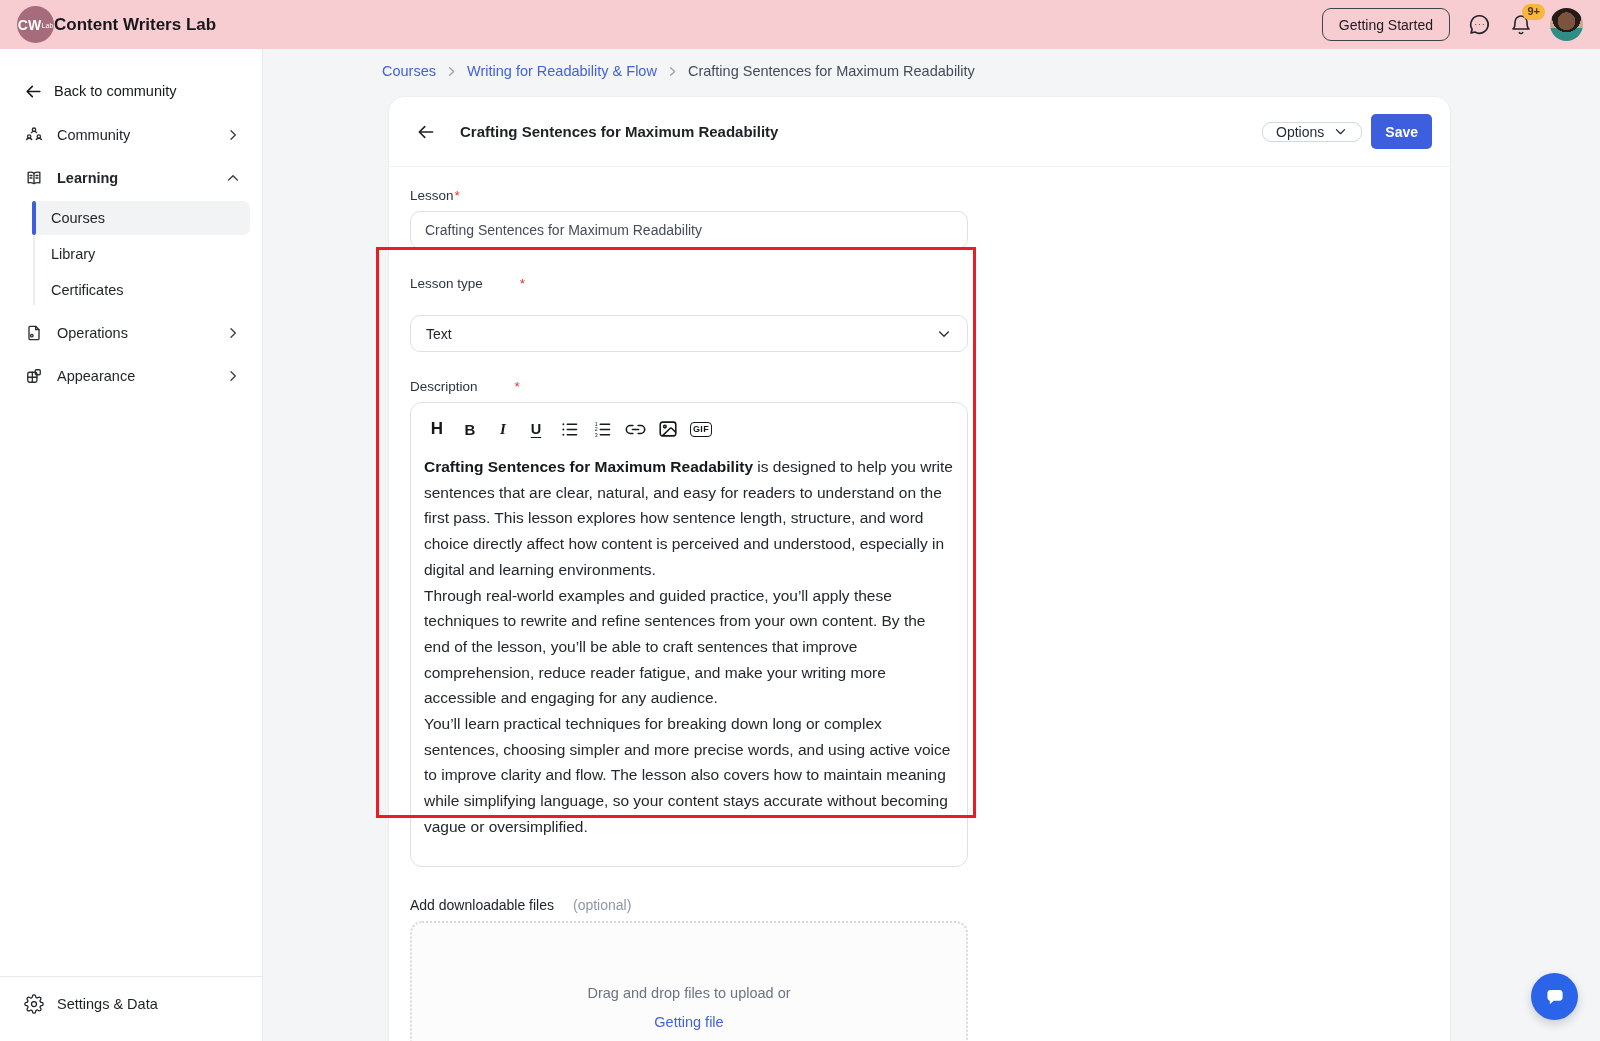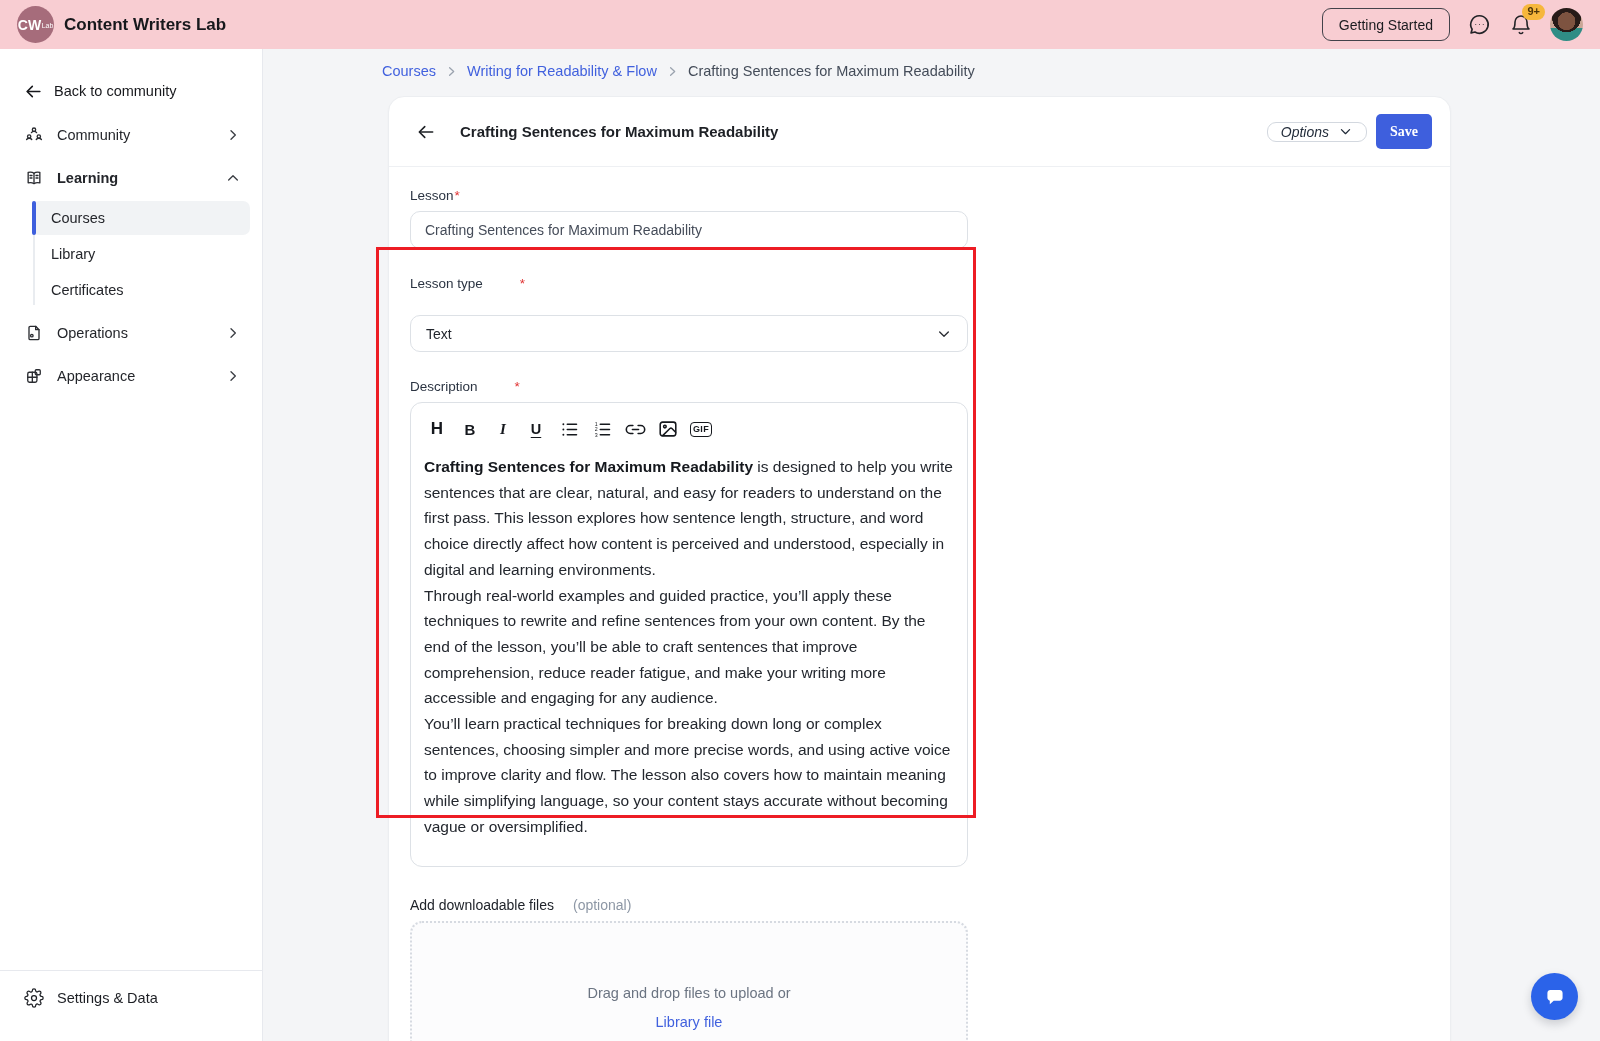--- a/index.html
+++ b/index.html
@@ -15,21 +15,21 @@
   }
   svg{display:block;}
   .ic{stroke:currentColor;fill:none;stroke-width:1.6;stroke-linecap:round;stroke-linejoin:round;}
 
   
   .topbar{height:49px;background:var(--header-bg);display:flex;align-items:center;padding:0 17px;}
   .logo-badge{width:37px;height:37px;border-radius:50%;background:var(--logo-bg);color:#fff;
     display:flex;flex-direction:row;align-items:center;justify-content:center;line-height:1;flex:0 0 auto;}
   .logo-cw{font-size:14px;font-weight:700;letter-spacing:.3px;}
   .logo-lab{font-size:7px;margin-top:1px;}
-  .app-title{font-size:17px;font-weight:700;color:#17181c;margin-left:10px;}
+  .app-title{font-size:17px;font-weight:700;color:#17181c;}
   .topbar-right{margin-left:auto;display:flex;align-items:center;gap:17px;}
   .getting-started{height:33px;padding:0 16px;border:1.5px solid #43424a;border-radius:9px;background:transparent;
     font-size:14px;font-weight:500;color:#1b1b1f;display:flex;align-items:center;cursor:pointer;font-family:inherit;}
   .icon-btn{background:none;border:none;padding:0;color:#232327;cursor:pointer;position:relative;}
   .notif-badge{position:absolute;top:-9px;right:-12px;background:var(--amber);color:#4d3509;
     font-size:11px;font-weight:700;border-radius:10px;padding:2.5px 5px;line-height:1;}
   .avatar{width:33px;height:33px;border-radius:50%;overflow:hidden;flex:0 0 auto;cursor:pointer;border:none;padding:0;
     background:
       radial-gradient(circle at 50% 40%, #7d5340 0 34%, rgba(0,0,0,0) 35%),
       radial-gradient(circle at 50% 30%, #271b18 0 50%, rgba(0,0,0,0) 51%),
@@ -47,40 +47,40 @@
   .nav-item{display:flex;align-items:center;height:43px;padding:0 21px 0 24px;font-size:14.5px;color:#24262b;cursor:pointer;}
   .nav-item .nav-ic{margin-right:13px;color:#2a2c31;}
   .nav-item .chev{margin-left:auto;color:#3b3e44;}
   .nav-item.bold{font-weight:700;justify-content:center;}
   .subnav{position:relative;margin:0 12px 4px 32px;}
   .subnav::before{content:"";position:absolute;left:0.5px;top:2px;bottom:2px;width:2px;background:#e9ecf0;}
   .subitem{position:relative;height:34px;margin:2px 0;display:flex;align-items:center;
     padding-left:19px;font-size:14.5px;color:#24262b;border-radius:7px;cursor:pointer;}
   .subitem.selected{background:var(--sel-bg);}
   .subitem.selected::before{content:"";position:absolute;left:0;top:0;bottom:0;width:3.5px;border-radius:3px;background:var(--accent);}
-  .sidebar-footer{position:absolute;left:0;right:0;bottom:16px;border-top:1px solid #e7e9ee;
+  .sidebar-footer{position:absolute;left:0;right:0;bottom:10px;border-top:1px solid #e7e9ee;
     padding:17px 24px;display:flex;align-items:center;gap:13px;font-size:14.5px;color:#1d1f24;cursor:pointer;}
 
   
   .breadcrumb{position:absolute;left:119px;top:14px;display:flex;align-items:center;gap:9px;font-size:14.5px;}
   .crumb-link{color:var(--link);text-decoration:none;cursor:pointer;}
   .crumb-sep{color:#9aa2ae;}
   .crumb-current{color:#444c59;}
 
   
   .card{position:absolute;left:125px;top:47px;width:1063px;height:1120px;background:#fff;
     border:1px solid #eceef1;border-radius:16px;box-shadow:0 1px 2px rgba(16,24,40,.04);}
   .card-header{height:70px;display:flex;align-items:center;padding:0 18px 0 27px;border-bottom:1px solid #eef0f3;}
   .card-back{background:none;border:none;padding:0;color:#1d2025;cursor:pointer;}
   .card-title{font-size:15px;font-weight:700;color:#1d2025;margin-left:24px;}
   .card-actions{margin-left:auto;display:flex;align-items:center;gap:9px;}
   .options-btn{height:20px;padding:0 13px;border:1px solid #d3d8df;border-radius:9px;background:#fff;
-    display:flex;align-items:center;gap:9px;font-size:14px;color:#1f2937;cursor:pointer;font-family:inherit;font-style:italic;}
+    display:flex;align-items:center;gap:9px;font-size:14px;color:#1f2937;cursor:pointer;font-family:inherit;}
   .save-btn{height:35px;padding:0 14px;border:none;border-radius:5px;background:var(--accent);
-    color:#fff;font-size:14px;font-weight:700;cursor:pointer;font-family:Liberation Serif, serif;}
+    color:#fff;font-size:14px;font-weight:700;cursor:pointer;font-family:Liberation Sans, sans-serif;}
 
   .card-body{padding:21px 0 0 21px;width:600px;}
   .field-label{font-size:13.5px;color:#2b3442;display:flex;}
   .asterisk{color:#e03131;margin-left:1px;}
   .asterisk.spaced{margin-left:5px;}
   .text-input{width:558px;height:38px;margin-top:8px;border:1px solid #dde1e6;border-radius:10px;
     padding:0 14px;font-size:14px;color:#454c59;background:#fff;font-family:inherit;outline:none;}
   .mt{margin-top:27px;gap:32px;}
   .select{width:558px;height:37px;margin-top:24px;border:1px solid #dde1e6;border-radius:10px;background:#fff;
     display:flex;align-items:center;justify-content:space-between;padding:0 15px;font-size:14px;color:#22262d;cursor:pointer;}
@@ -372,21 +372,21 @@
             <p>You’ll learn practical techniques for breaking down long or complex sentences, choosing simpler and more precise words, and using active voice to improve clarity and flow. The lesson also covers how to maintain meaning while simplifying language, so your content stays accurate without becoming vague or oversimplified.</p>
           </div>
         </div>
 
         <div class="files-label">
           <span>Add downloadable files</span>
           <span class="optional">(optional)</span>
         </div>
         <div class="dropzone">
           <span class="dz-text">Drag and drop files to upload or</span>
-          <a class="choose-file">Library file</a>
+          <a class="choose-file">Getting file</a>
         </div>
 
       </div>
     </section>
 
     <div class="annotation"></div>
 
     <button class="chat-fab">
       <span>
         <svg width="26" height="26" viewBox="0 0 24 24">

